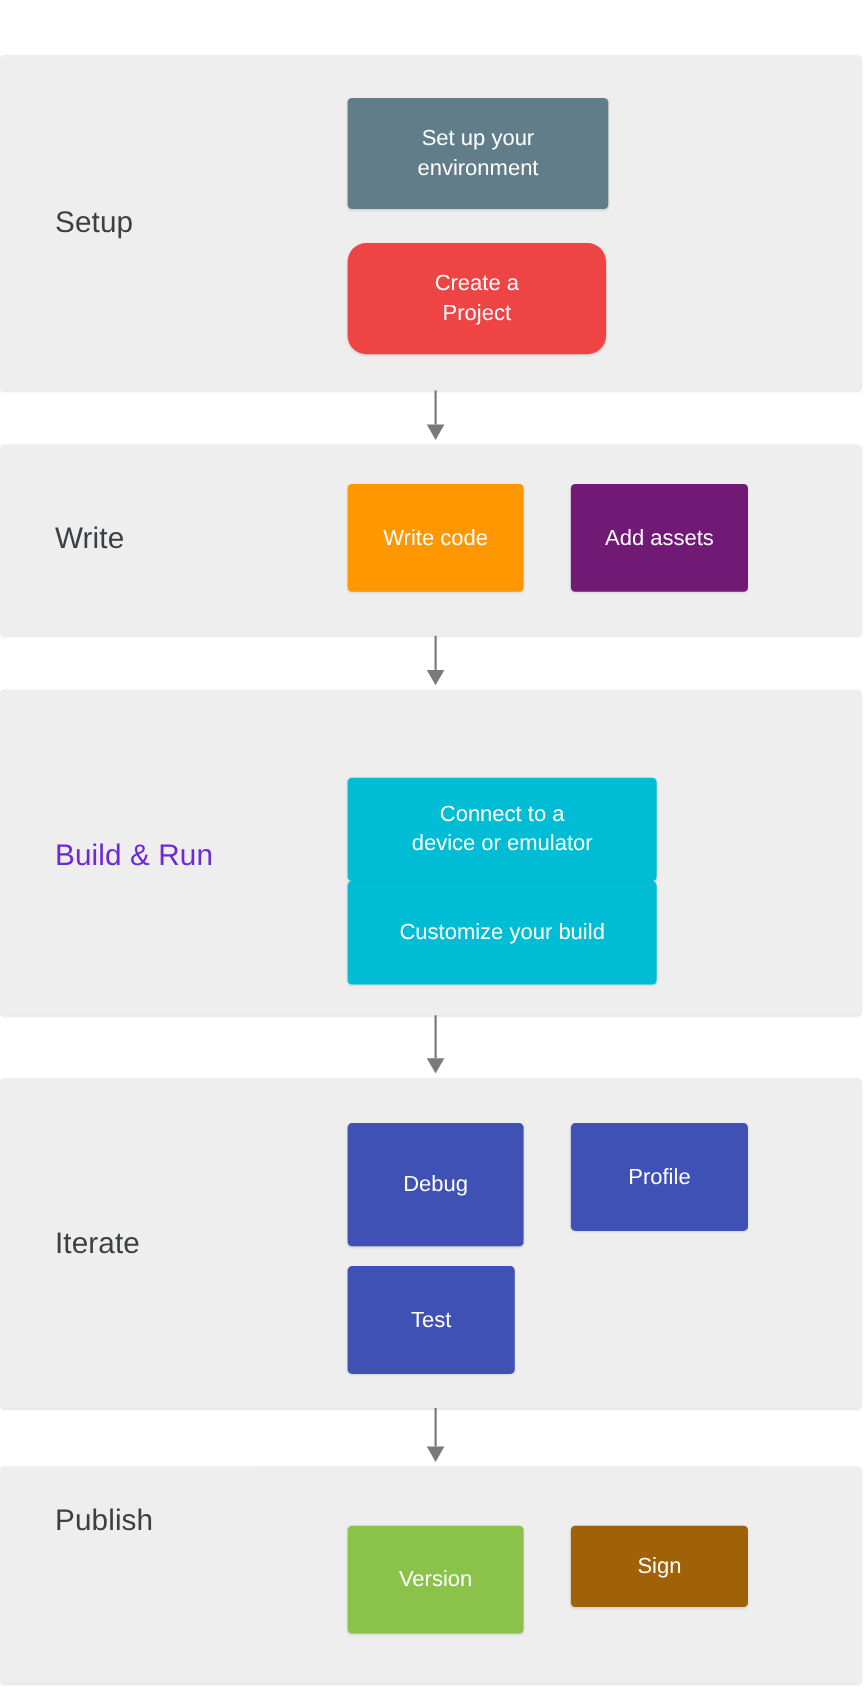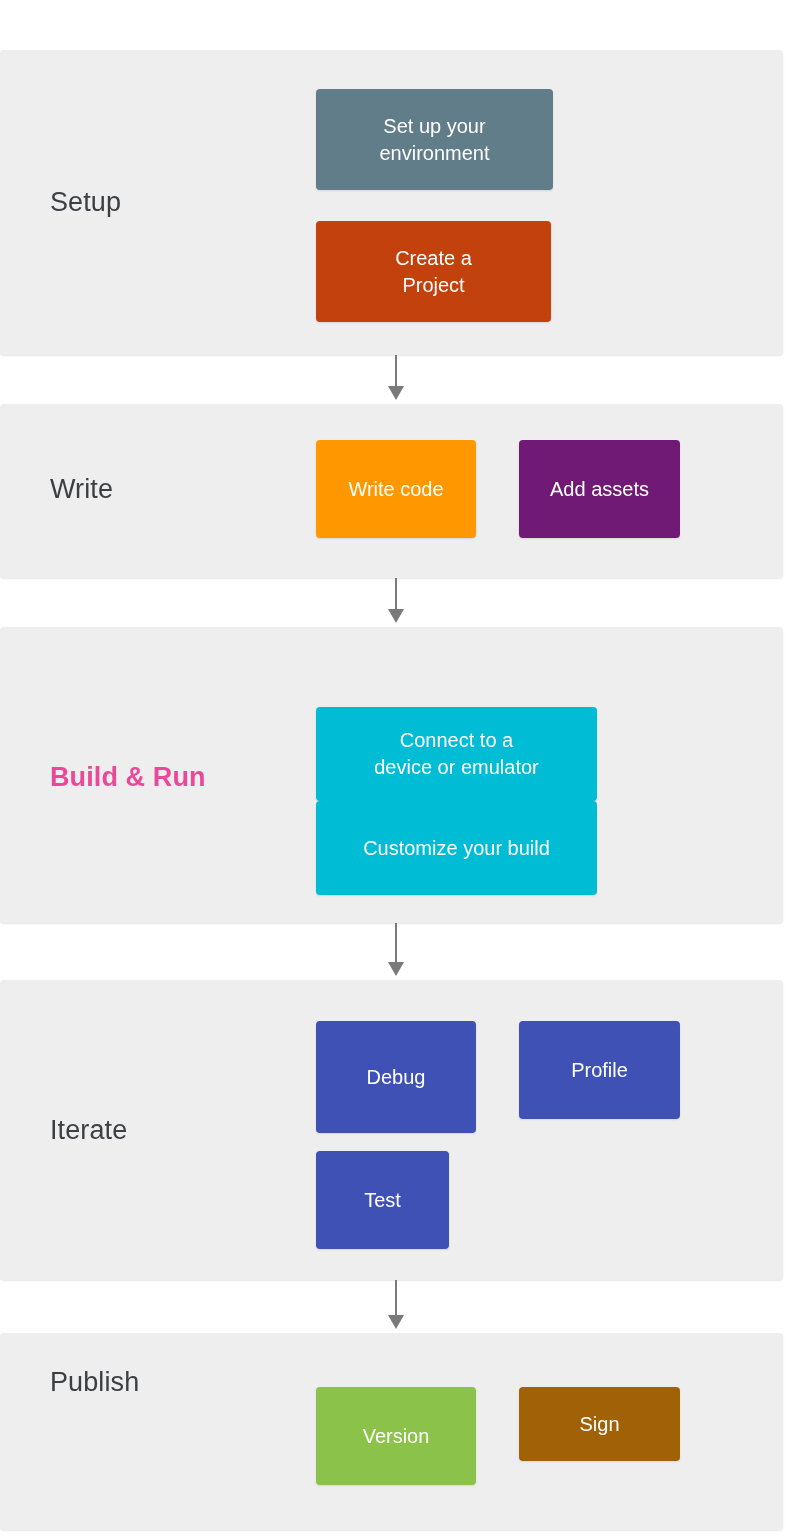--- a/index.html
+++ b/index.html
@@ -76,50 +76,50 @@
 </head>
 <body>
 
 <div id="flow-root">
     <div class="stage" style="left: 0px; top: 50px; width: 783px; height: 305px; background: rgb(238, 238, 238);"></div>
     <div class="stage-label" style="top: 203px; color: rgb(60, 64, 67);">Setup</div>
     <div class="node" style="left: 316px; top: 89px; width: 237px; height: 101px; background: rgb(98, 125, 138);">
       <span class="node-text">Set up your
 environment</span>
     </div>
-    <div class="node" style="left: 316px; top: 221px; width: 235px; height: 101px; background: #c2410c;">
+    <div class="node" style="left: 316px; top: 221px; width: 235px; height: 101px; background: #ef4444; border-radius: 17px;">
       <span class="node-text">Create a
 Project</span>
     </div>
     <div class="stage" style="left: 0px; top: 404px; width: 783px; height: 174px; background: rgb(238, 238, 238);"></div>
     <div class="stage-label" style="top: 490px; color: rgb(60, 64, 67);">Write</div>
     <div class="node" style="left: 316px; top: 440px; width: 160px; height: 98px; background: rgb(255, 152, 0);">
       <span class="node-text">Write code</span>
     </div>
     <div class="node" style="left: 519px; top: 440px; width: 161px; height: 98px; background: #701a75;">
       <span class="node-text">Add assets</span>
     </div>
     <div class="stage" style="left: 0px; top: 627px; width: 783px; height: 296px; background: rgb(238, 238, 238);"></div>
-    <div class="stage-label" style="top: 778px; color: #ec4899; font-weight: bold;">Build &amp; Run</div>
+    <div class="stage-label" style="top: 778px; color: #6d28d9;">Build &amp; Run</div>
     <div class="node" style="left: 316px; top: 667px; width: 281px; height: 94px; background: rgb(0, 188, 212); margin-top: 40px;">
       <span class="node-text">Connect to a
 device or emulator</span>
     </div>
     <div class="node" style="left: 316px; top: 801px; width: 281px; height: 94px; background: rgb(0, 188, 212);">
       <span class="node-text">Customize your build</span>
     </div>
     <div class="stage" style="left: 0px; top: 980px; width: 783px; height: 300px; background: rgb(238, 238, 238);"></div>
     <div class="stage-label" style="top: 1131px; color: rgb(60, 64, 67);">Iterate</div>
     <div class="node" style="left: 316px; top: 1021px; width: 160px; height: 112px; background: rgb(63, 81, 181);">
       <span class="node-text">Debug</span>
     </div>
     <div class="node" style="left: 519px; top: 1021px; width: 161px; height: 98px; background: rgb(63, 81, 181);">
       <span class="node-text">Profile</span>
     </div>
-    <div class="node" style="left: 316px; top: 1151px; width: 133px; height: 98px; background: rgb(63, 81, 181);">
+    <div class="node" style="left: 316px; top: 1151px; width: 152px; height: 98px; background: rgb(63, 81, 181);">
       <span class="node-text">Test</span>
     </div>
     <div class="stage" style="left: 0px; top: 1333px; width: 783px; height: 197px; background: rgb(238, 238, 238);"></div>
     <div class="stage-label" style="top: 1383px; color: rgb(60, 64, 67);">Publish</div>
     <div class="node" style="left: 316px; top: 1387px; width: 160px; height: 98px; background: rgb(139, 195, 74);">
       <span class="node-text">Version</span>
     </div>
     <div class="node" style="left: 519px; top: 1387px; width: 161px; height: 74px; background: #a16207;">
       <span class="node-text">Sign</span>
     </div>

